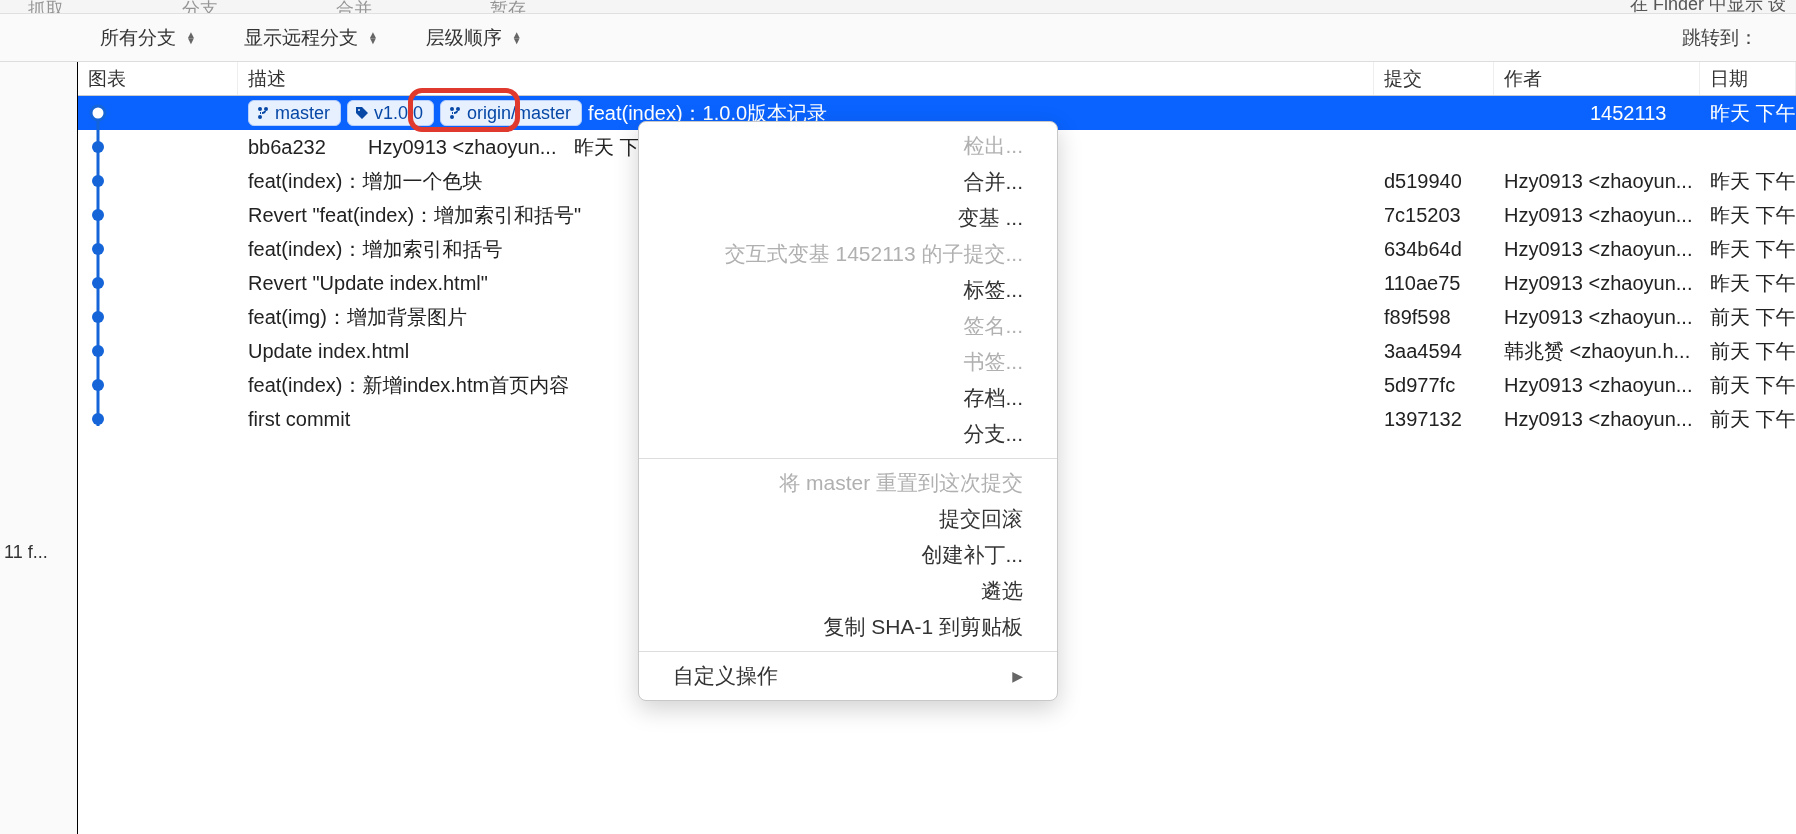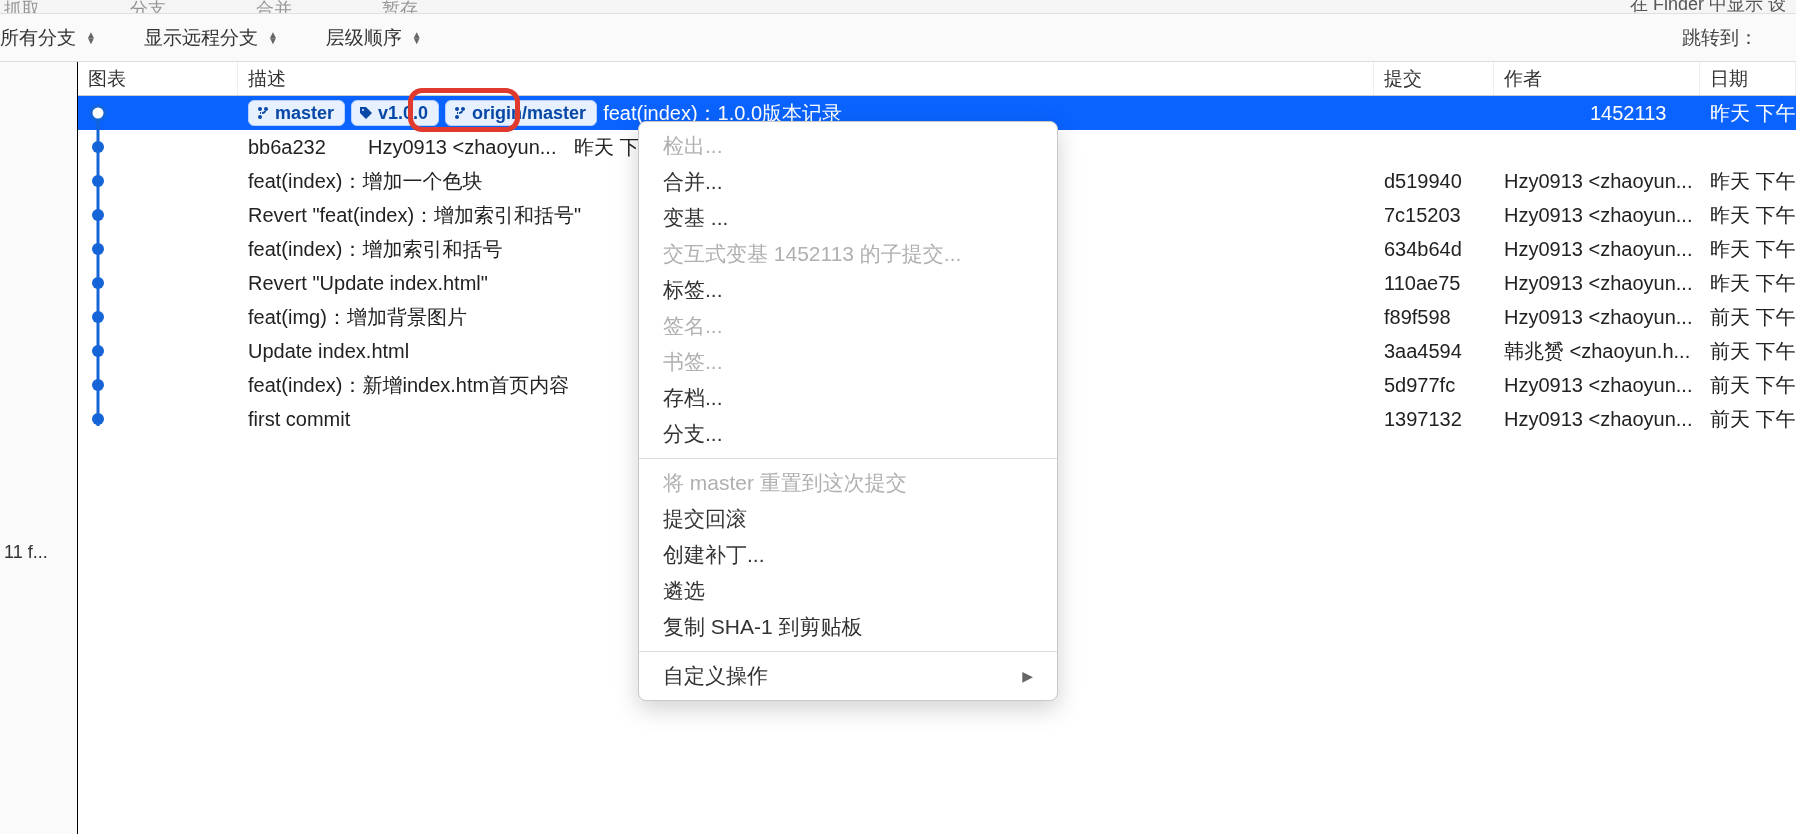--- a/index.html
+++ b/index.html
@@ -14,36 +14,38 @@
     position: relative;
   }
 
   
   .top-toolbar {
     height: 14px;
     background: #f5f5f5;
     border-bottom: 1px solid #e0e0e0;
     display: flex;
     align-items: flex-end;
-    padding: 0 4px;
+    padding: 0 28px;
     font-size: 18px;
     color: #555;
     overflow: hidden;
     position: relative;
+    gap: 28px;
   }
   .top-toolbar .tb-item { margin-right: 90px; opacity: 0.6; position: relative; top: 8px;}
   .top-toolbar .tb-right { position: absolute; right: 10px; top: -8px; color: #555;}
 
   
   .filter-bar {
     height: 48px;
     background: #fafafa;
     border-bottom: 1px solid #ddd;
     display: flex;
     align-items: center;
+    padding-left: 100px;
     font-size: 19px;
     color: #333;
   }
   .filter-bar .filter { display:flex; align-items:center; margin-right: 48px; }
   .dropdown-glyph {
     display:inline-flex; flex-direction: column; margin-left:10px;
     line-height: 6px; font-size: 10px; color:#666;
   }
   .dropdown-glyph::before { content:"▲"; }
   .dropdown-glyph::after  { content:"▼"; }
@@ -113,21 +115,20 @@
   .pill {
     display:inline-flex; align-items:center;
     background:#e6f0ff;
     border:1px solid #b6cffb;
     border-radius: 6px;
     padding: 1px 10px 1px 6px;
     margin-right: 6px;
     font-size: 18px;
     color:#0747a6;
     line-height: 22px;
-    font-weight: bold;
   }
   .row.selected .pill { background:#e6f0ff; color:#0747a6; }
   .pill svg { width:16px; height:16px; margin-right:4px; }
 
   
   .anno {
     position:absolute;
     border: 5px solid #e03a2f;
     border-radius: 14px;
     pointer-events:none;
@@ -141,21 +142,21 @@
     width: 420px;
     background: #fff;
     border: 1px solid #c8c8c8;
     border-radius: 8px;
     box-shadow: 0 8px 24px rgba(0,0,0,0.18);
     padding: 6px 0;
     font-size: 21px;
     color:#333;
     z-index: 50;
   }
-  .context-menu .mi { padding: 4px 24px; line-height: 28px; }
+  .context-menu .mi { padding: 4px 34px; line-height: 28px; text-align: right; }
   .context-menu .mi.disabled { color: #b0b0b0; }
   .context-menu .sep { height:1px; background:#ddd; margin: 6px 0; }
   .context-menu .mi.submenu { display:flex; justify-content:space-between; align-items:center;}
   .context-menu .mi.submenu::after { content:"▶"; color:#666; font-size:14px; }
 
 </style>
 </head>
 <body>
 
 <div class="top-toolbar">

